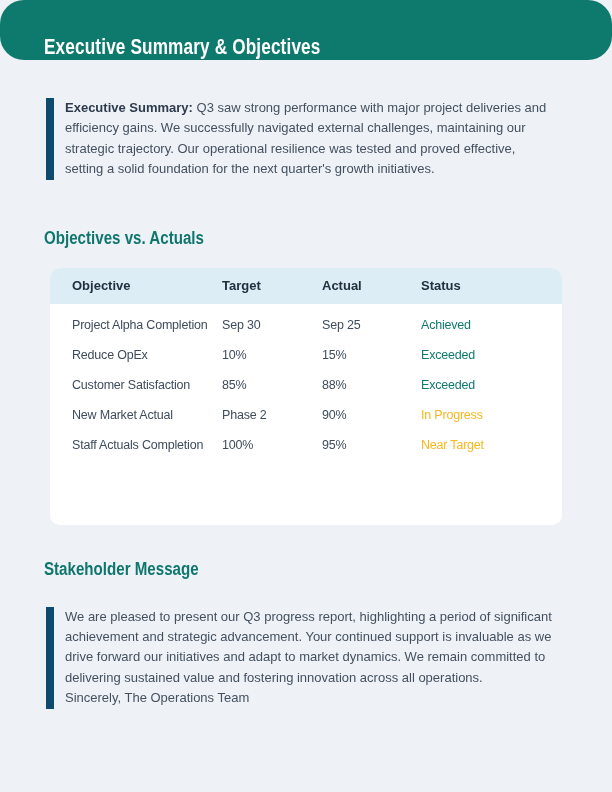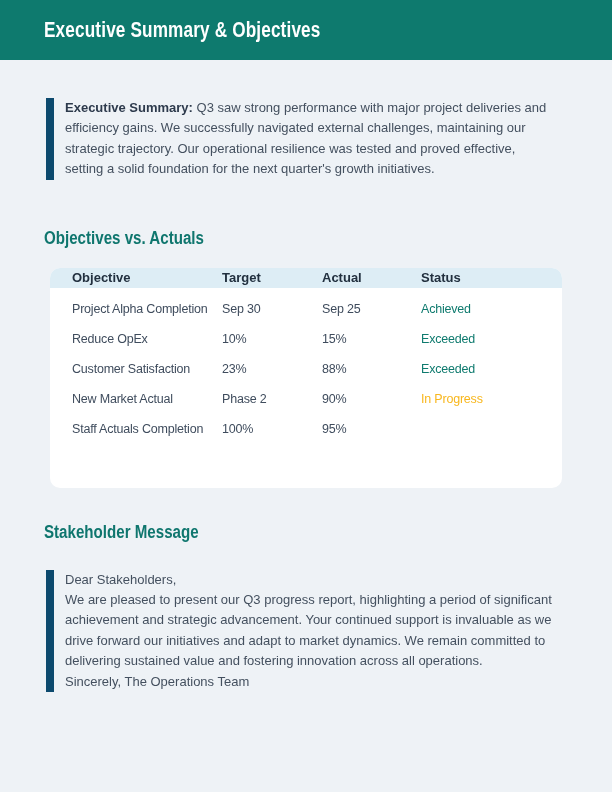--- a/index.html
+++ b/index.html
@@ -8,22 +8,22 @@
     font-family:"Liberation Sans","DejaVu Sans",sans-serif;
     background:var(--page-bg,#eef2f6);
     overflow:hidden;
   }
   .page{position:relative;width:612px;height:792px;}
 
   
   .band{
     height:60px;
     background:var(--accent-teal,#0e7a6e);
-    display:flex;align-items:center;
-    padding-left:44px;box-sizing:border-box;
+    display:flex;align-items:flex-end;
+    padding-left:44px;box-sizing:border-box;border-radius:24px;
   }
   .band h1{
     margin:0;color:#ffffff;
     font-size:22px;font-weight:700;letter-spacing:.2px;
   }
   .condensed{display:inline-block;transform:scaleX(.78);transform-origin:0 50%;white-space:nowrap;}
   .condensed-h2{display:inline-block;transform:scaleX(.84);transform-origin:0 50%;white-space:nowrap;}
 
   
   .callout{
@@ -50,24 +50,24 @@
   }
   .trow{
     display:grid;
     grid-template-columns:150px 100px 99px 1fr;
     padding:0 18px 0 22px;
     box-sizing:border-box;
   }
   .thead{
     background:var(--table-header-bg,#ddedf5);
     border-radius:10px 10px 0 0;
-    height:20px;align-items:center;
+    height:36px;align-items:center;
     font-size:13px;font-weight:700;color:#22303f;
   }
-  .tbody{padding:13px 0 37px 0;}
+  .tbody{padding:13px 0 58px 0;}
   .tbody .trow{
     height:30px;
     font-size:12.5px;letter-spacing:-0.2px;line-height:17px;
     color:#3f4c5d;
     align-items:start;
   }
   .cell{overflow:visible;}
   .status{font-weight:400;}
   .status.positive{color:var(--status-positive,#0e7a6e);}
   .status.warning{color:var(--status-warning,#f8b71e);}
@@ -105,39 +105,39 @@
         <div class="cell status positive">Achieved</div>
       </div>
       <div class="trow">
         <div class="cell">Reduce OpEx</div>
         <div class="cell">10%</div>
         <div class="cell">15%</div>
         <div class="cell status positive">Exceeded</div>
       </div>
       <div class="trow">
         <div class="cell">Customer Satisfaction</div>
-        <div class="cell">23%</div>
+        <div class="cell">85%</div>
         <div class="cell">88%</div>
         <div class="cell status positive">Exceeded</div>
       </div>
       <div class="trow">
         <div class="cell">New Market Actual</div>
         <div class="cell">Phase 2</div>
         <div class="cell">90%</div>
         <div class="cell status warning">In Progress</div>
       </div>
       <div class="trow">
         <div class="cell">Staff Actuals Completion</div>
         <div class="cell">100%</div>
         <div class="cell">95%</div>
+        <div class="cell status warning">Near Target</div>
       </div>
     </div>
   </div>
 
   <h2 class="stake"><span class="condensed-h2">Stakeholder Message</span></h2>
 
   <div class="callout msg">
-    <p>Dear Stakeholders,</p>
     <p>We are pleased to present our Q3 progress report, highlighting a period of significant achievement and strategic advancement. Your continued support is invaluable as we drive forward our initiatives and adapt to market dynamics. We remain committed to delivering sustained value and fostering innovation across all operations.</p>
     <p>Sincerely, The Operations Team</p>
   </div>
 
 </div>
 
 </body></html>

